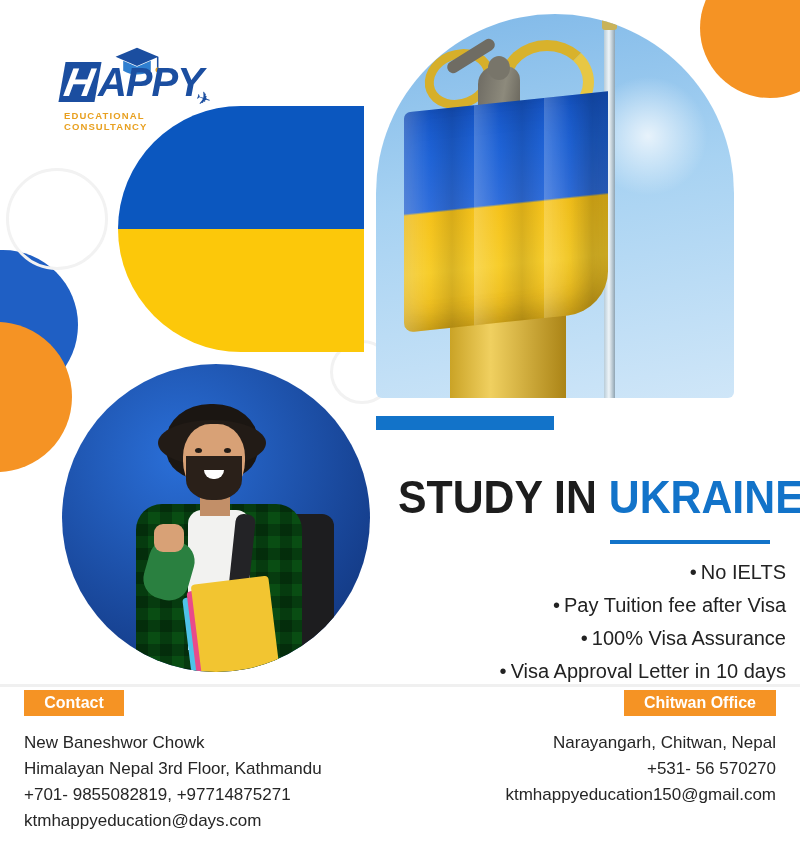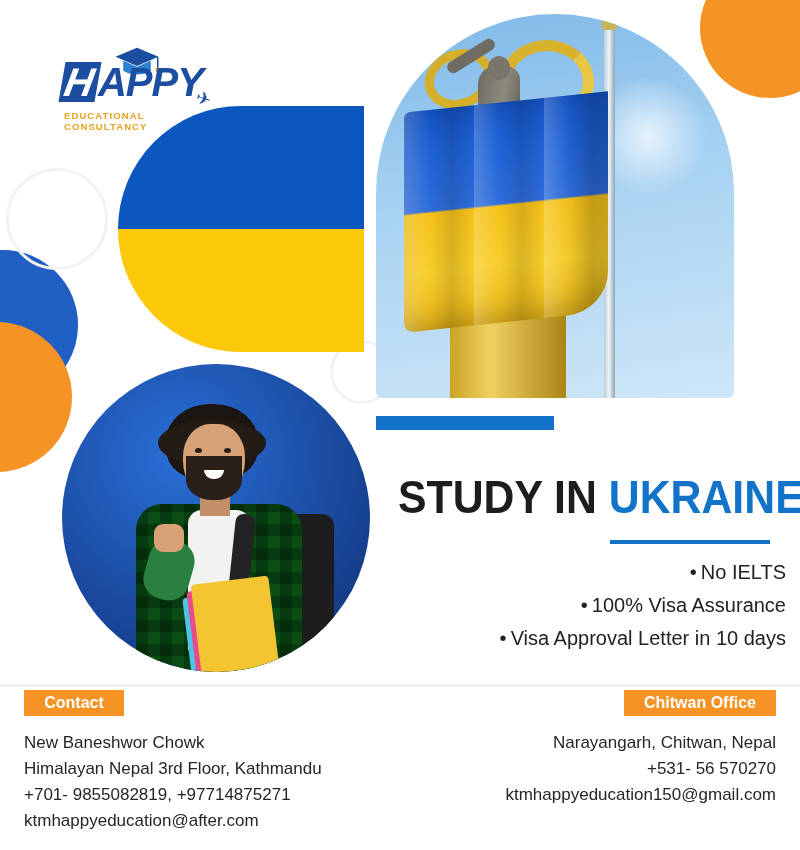--- a/index.html
+++ b/index.html
@@ -605,33 +605,34 @@
     <div class="st-fist"></div>
     <div class="st-books"></div>
   </div>
 
   <div class="accent-bar"></div>
   <div class="headline"><span>STUDY IN </span><span class="hl-accent">UKRAINE</span></div>
   <div class="headline-underline"></div>
 
   <div class="bullets">
     <div class="bullet"><span class="dot">•</span><span>No IELTS</span></div>
+    <div class="bullet"><span class="dot">•</span><span>Pay Tuition fee after Visa</span></div>
     <div class="bullet"><span class="dot">•</span><span>100% Visa Assurance</span></div>
     <div class="bullet"><span class="dot">•</span><span>Visa Approval Letter in 10 days</span></div>
   </div>
 
   <div class="footer-line"></div>
   <div class="tag tag-contact">Contact</div>
   <div class="tag tag-chitwan">Chitwan Office</div>
 
   <div class="addr-left">
     <div>New Baneshwor Chowk</div>
     <div>Himalayan Nepal 3rd Floor, Kathmandu</div>
     <div>+701- 9855082819, +97714875271</div>
-    <div>ktmhappyeducation@after.com</div>
+    <div>ktmhappyeducation@days.com</div>
   </div>
 
   <div class="addr-right">
     <div>Narayangarh, Chitwan, Nepal</div>
     <div>+531- 56 570270</div>
     <div>ktmhappyeducation150@gmail.com</div>
   </div>
 
 </div>
 

